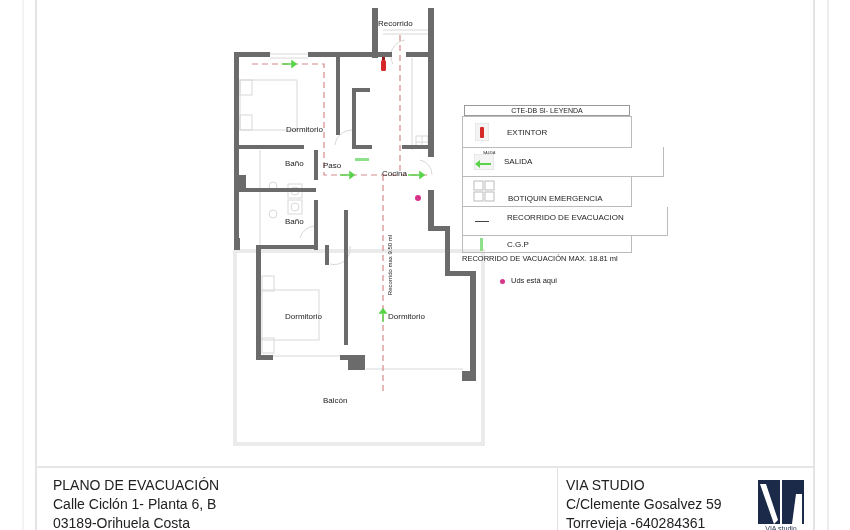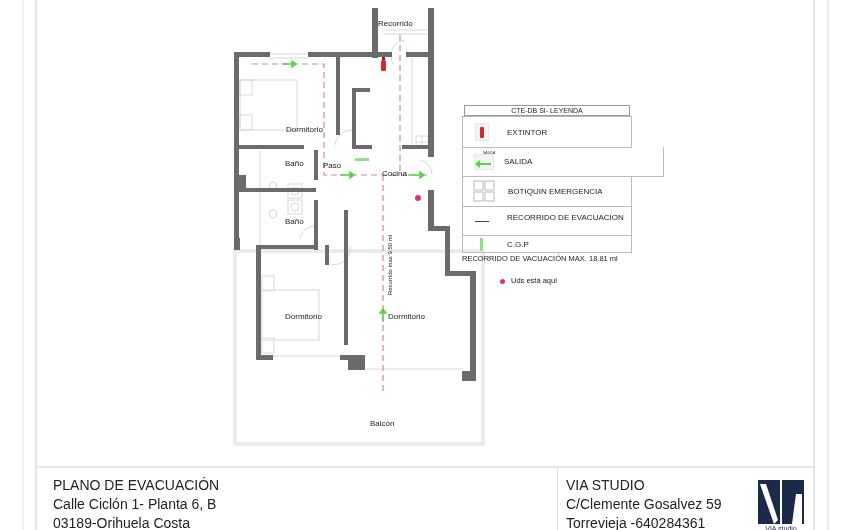--- a/index.html
+++ b/index.html
@@ -130,21 +130,21 @@
 </svg>
 
 <div class="lbl" style="left:378px;top:19px;">Recorrido</div>
 <div class="lbl" style="left:286px;top:125px;">Dormitorio</div>
 <div class="lbl" style="left:382px;top:125px;margin-top:44px;">Cocina</div>
 <div class="lbl" style="left:285px;top:159px;">Baño</div>
 <div class="lbl" style="left:323px;top:161px;">Paso</div>
 <div class="lbl" style="left:285px;top:217px;">Baño</div>
 <div class="lbl" style="left:285px;top:312px;">Dormitorio</div>
 <div class="lbl" style="left:388px;top:312px;">Dormitorio</div>
-<div class="lbl" style="left:323px;top:419px;margin-left:47px;">Balcón</div>
+<div class="lbl" style="left:323px;top:396px;">Balcón</div>
 <div class="lbl" style="left:360px;top:262px;font-size:6px;transform:rotate(-90deg);transform-origin:center;">Recorrido max 9.50 ml</div>
 
 <div class="legend">
   <div class="lg-title">CTE-DB SI- LEYENDA</div>
   <div class="lg-row" style="top:12px;height:30px;border-top:1px solid #bbb;">
     <svg width="14" height="18" style="position:absolute;left:12px;top:6px;">
       <rect x="0" y="0" width="14" height="18" fill="#f4f4f4" stroke="#ddd"></rect>
       <rect x="5" y="4" width="4" height="11" rx="1" fill="#d62828"></rect>
     </svg>
     <span class="lg-text" style="top:11px;">EXTINTOR</span>
@@ -160,23 +160,23 @@
   </div>
   <div class="lg-row" style="top:73px;height:29px;">
     <svg width="22" height="22" style="position:absolute;left:10px;top:3px;">
       <g fill="none" stroke="#bbb">
           <rect x="1" y="1" width="9" height="9"></rect>
           <rect x="12" y="1" width="9" height="9"></rect>
           <rect x="1" y="12" width="9" height="9"></rect>
           <rect x="12" y="12" width="9" height="9"></rect>
         </g>
     </svg>
-    <span class="lg-text" style="left:45px;top:10px;">BOTIQUIN EMERGENCIA</span>
-  </div>
-  <div class="lg-row" style="top:103px;height:28px;">
+    <span class="lg-text" style="left:45px;top:17px;">BOTIQUIN EMERGENCIA</span>
+  </div>
+  <div class="lg-row" style="top:103px;height:28px;padding-left:36px;">
     <div style="position:absolute;left:12px;top:14px;width:14px;height:1px;background:#444;"></div>
     <span class="lg-text" style="top:6px;">RECORRIDO DE EVACUACION</span>
   </div>
   <div class="lg-row" style="top:132px;height:16px;">
     <div style="position:absolute;left:17px;top:2px;width:3px;height:13px;background:#8fe08a;"></div>
     <span class="lg-text" style="top:4px;">C.G.P</span>
   </div>
   <div class="lg-footer">RECORRIDO DE VACUACIÓN MAX. 18.81 ml</div>
 </div>
 <div class="here">

